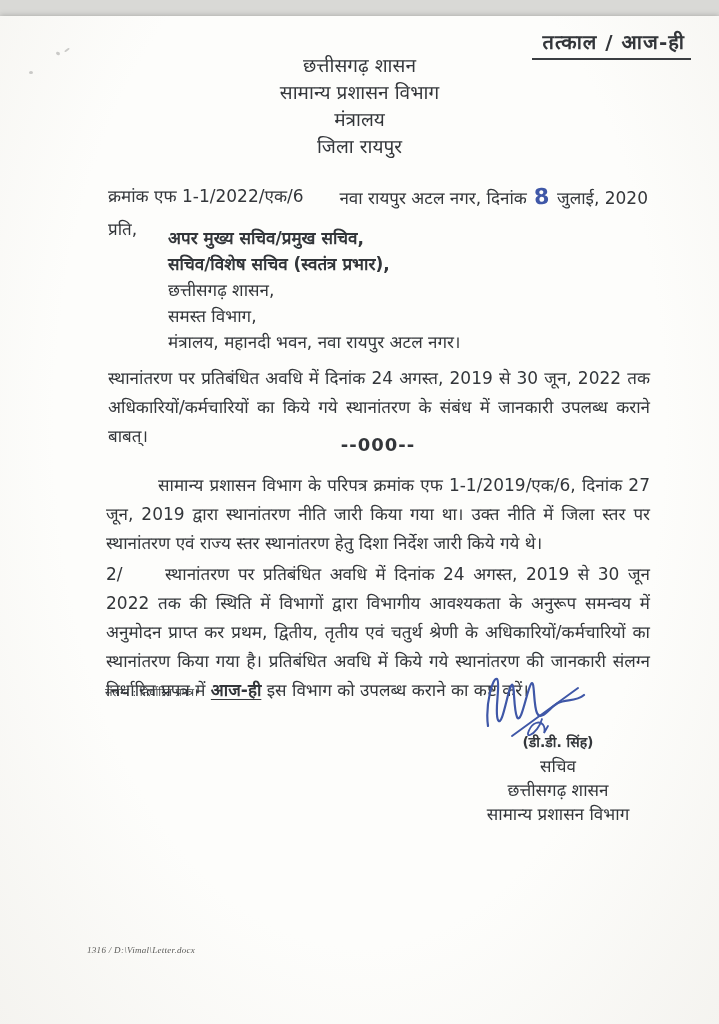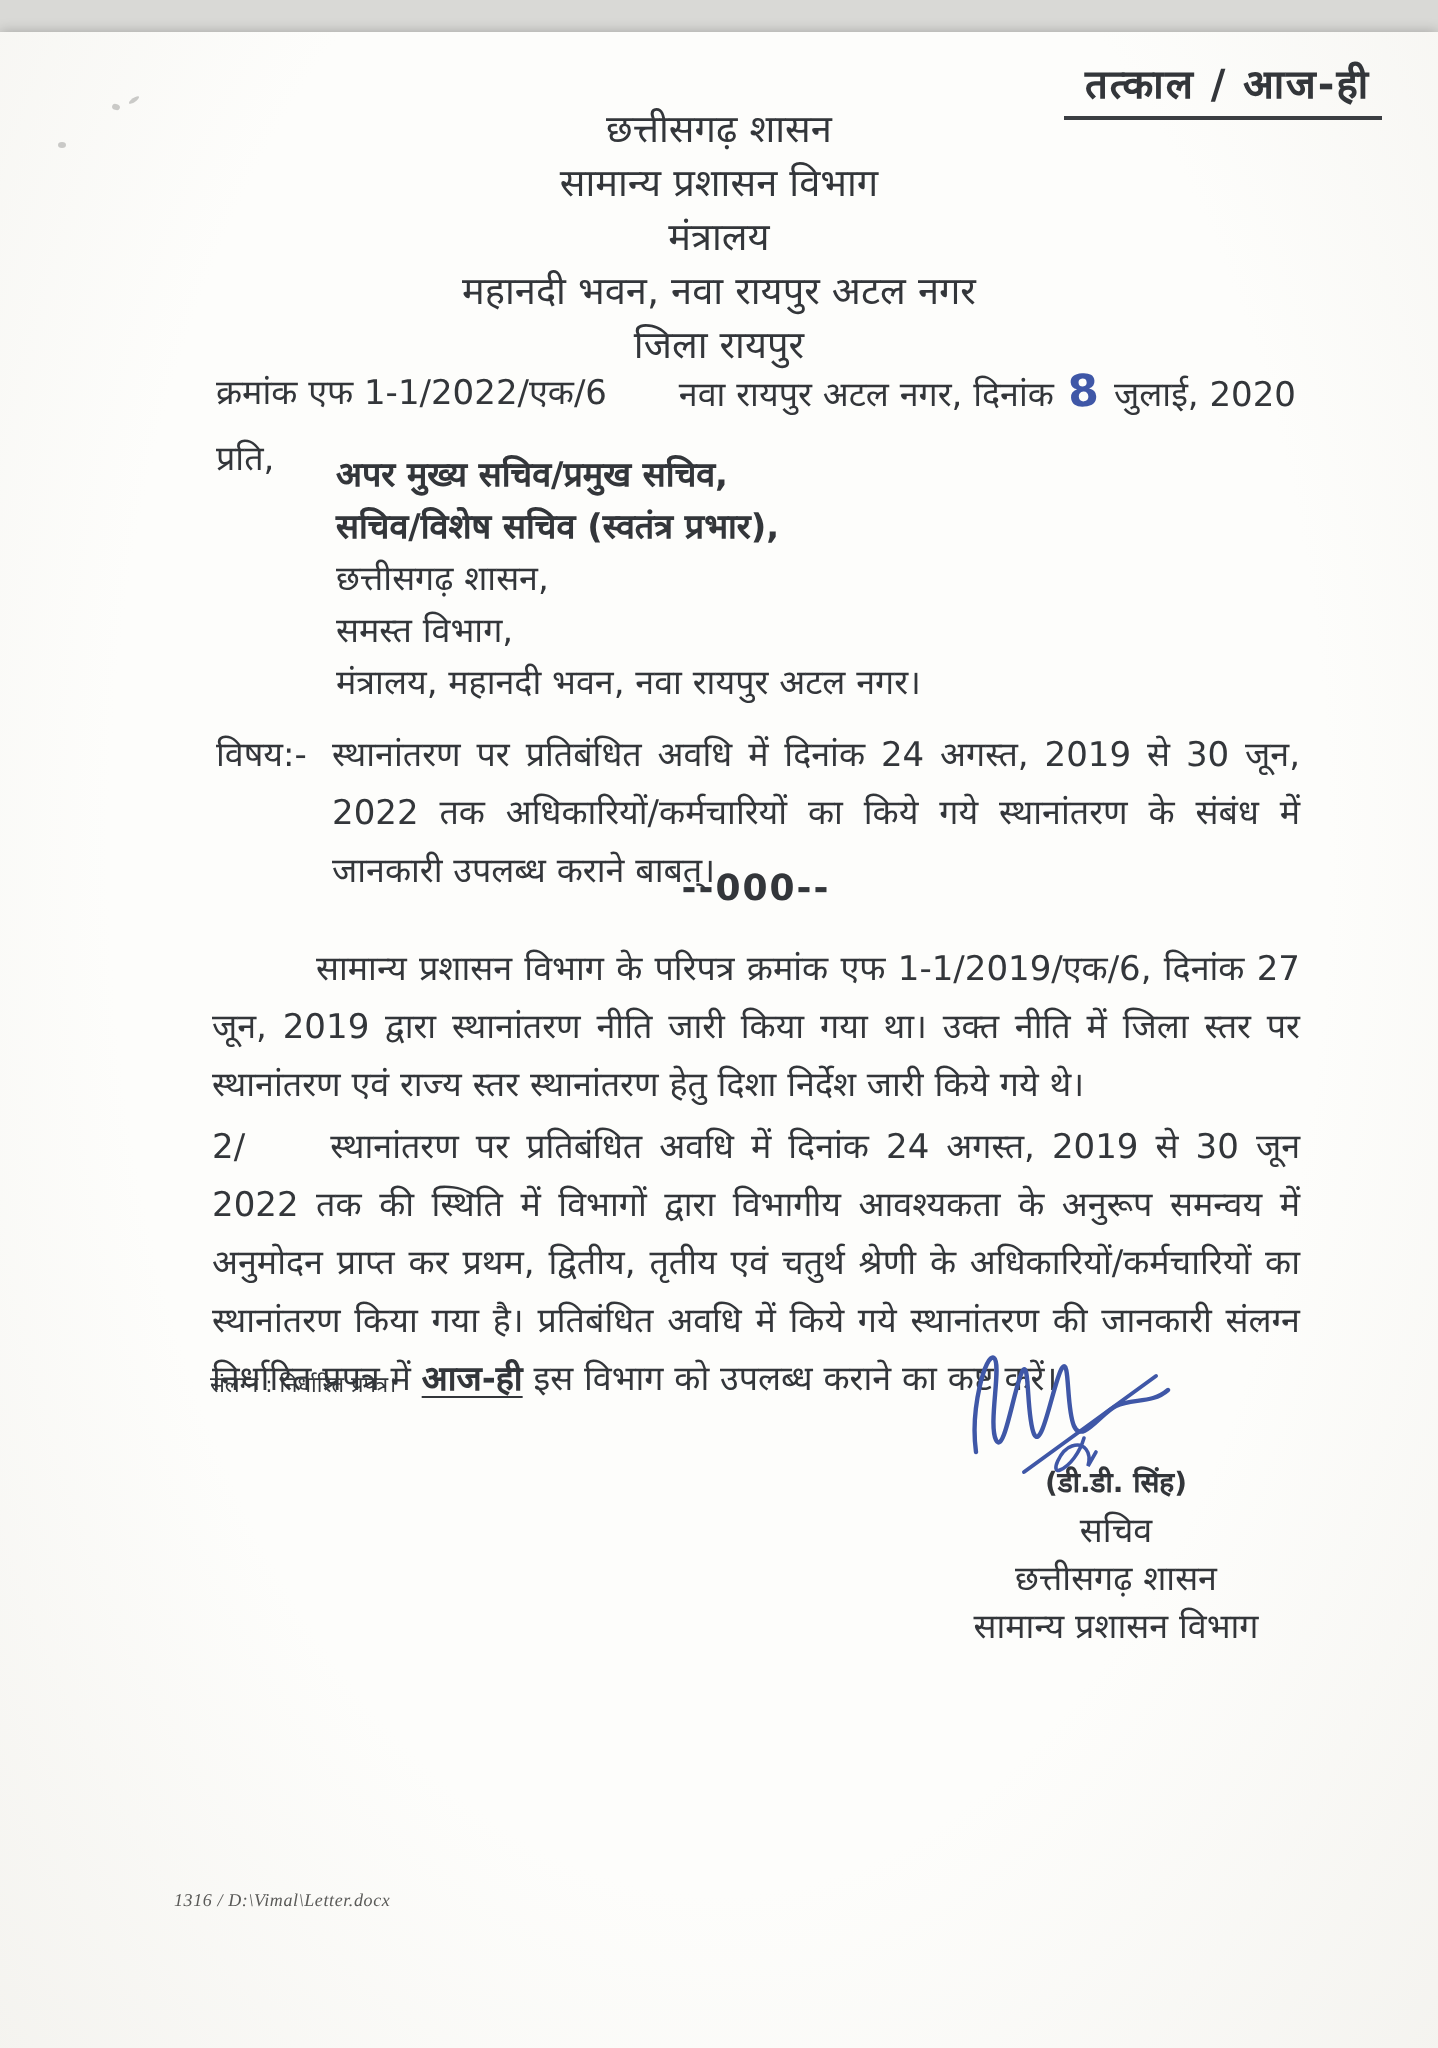--- a/index.html
+++ b/index.html
@@ -73,21 +73,20 @@
   <div class="speck sp1"></div>
   <div class="speck sp2"></div>
   <div class="speck sp3"></div>
 
   <div class="urgency">तत्काल  / आज-ही</div>
 
   <div class="letterhead">
     <div>छत्तीसगढ़  शासन</div>
     <div>सामान्य प्रशासन विभाग</div>
     <div>मंत्रालय</div>
-    <div>महानदी भवन, नवा रायपुर अटल नगर</div>
     <div>जिला रायपुर</div>
   </div>
 
   <div class="refline">
     <span>क्रमांक एफ 1-1/2022/एक/6</span>
     <span>
       <span>नवा रायपुर अटल नगर, दिनांक</span>
       <span class="hand-blue">8</span>
       <span>जुलाई, 2020</span>
     </span>
@@ -97,21 +96,20 @@
 
   <div class="rec-lines">
     <div class="rec-bold">अपर मुख्य सचिव/प्रमुख सचिव,</div>
     <div class="rec-bold">सचिव/विशेष सचिव (स्वतंत्र प्रभार),</div>
     <div>छत्तीसगढ़ शासन,</div>
     <div>समस्त विभाग,</div>
     <div>मंत्रालय, महानदी भवन, नवा रायपुर अटल नगर।</div>
   </div>
 
   <div class="subject">
-    <div class="subject-label">विषय:-</div>
     <div class="subject-text">स्थानांतरण पर प्रतिबंधित अवधि में दिनांक 24 अगस्त, 2019 से 30 जून, 2022 तक अधिकारियों/कर्मचारियों का किये गये स्थानांतरण के संबंध में जानकारी उपलब्ध कराने बाबत्।</div>
   </div>
 
   <div class="separator">--000--</div>
 
   <div class="para para1">सामान्य प्रशासन विभाग के परिपत्र क्रमांक एफ 1-1/2019/एक/6, दिनांक 27 जून, 2019 द्वारा स्थानांतरण नीति जारी किया गया था। उक्त नीति में जिला स्तर पर स्थानांतरण एवं राज्य स्तर स्थानांतरण हेतु दिशा निर्देश जारी किये गये थे।</div>
 
   <div class="para para2">
     <span class="para2-num">2/</span>
     <span>स्थानांतरण पर प्रतिबंधित अवधि में दिनांक 24 अगस्त, 2019 से 30 जून 2022 तक की स्थिति में विभागों द्वारा विभागीय आवश्यकता के अनुरूप समन्वय में अनुमोदन प्राप्त कर प्रथम, द्वितीय, तृतीय एवं चतुर्थ श्रेणी के अधिकारियों/कर्मचारियों का स्थानांतरण किया गया है। प्रतिबंधित अवधि में किये गये स्थानांतरण की जानकारी संलग्न निर्धारित प्रपत्र में</span>

